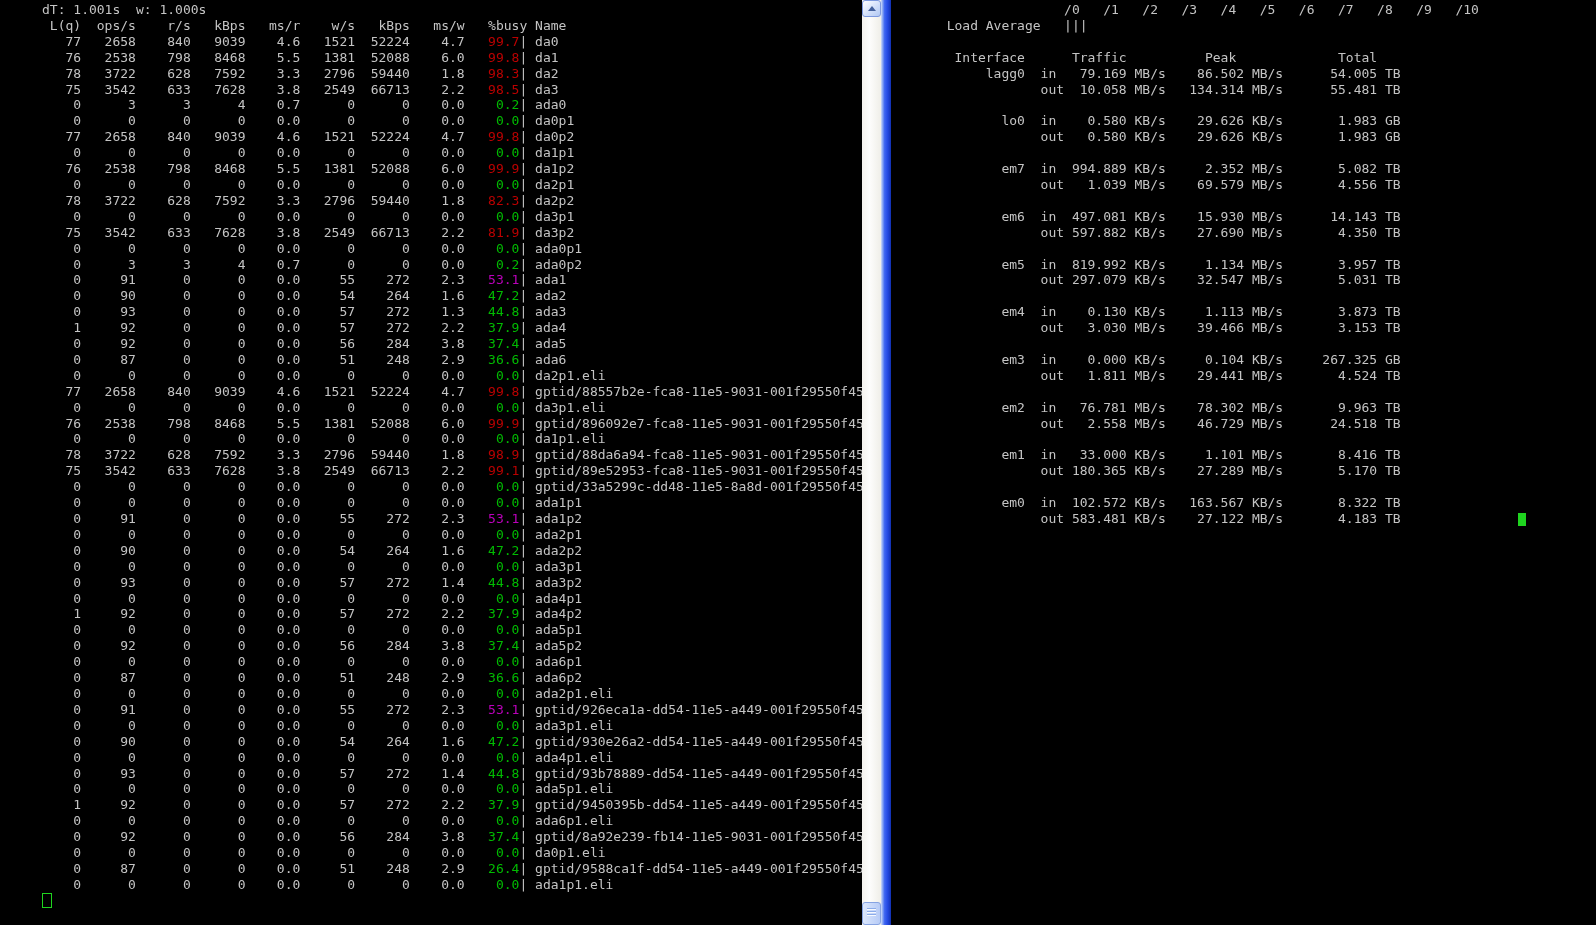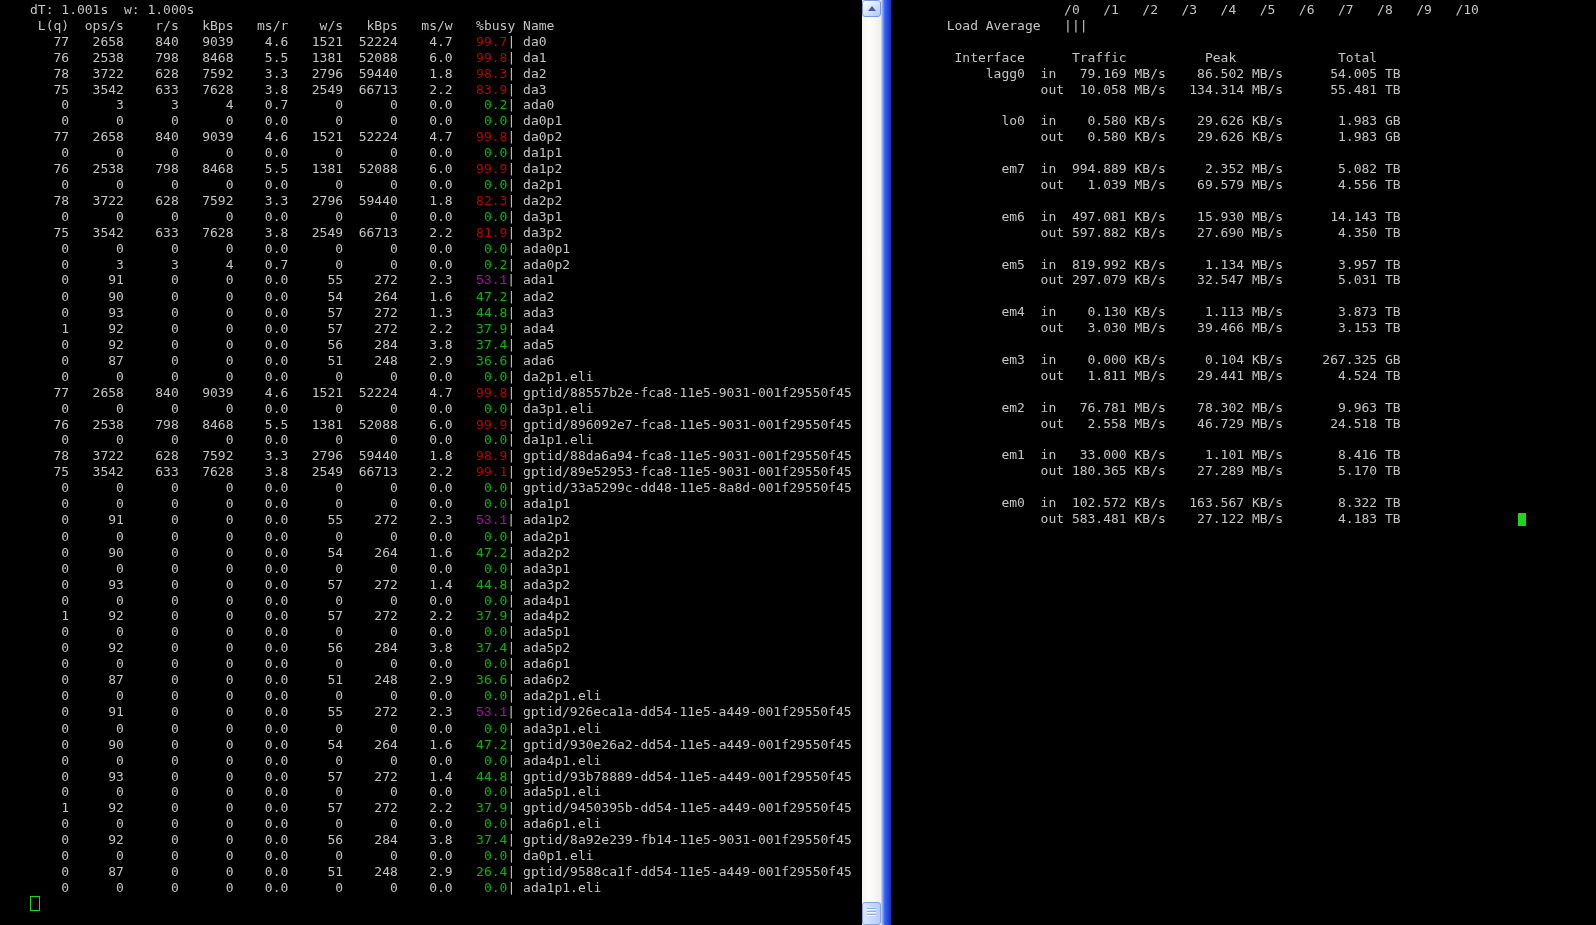--- a/index.html
+++ b/index.html
@@ -1,26 +1,26 @@
 <!DOCTYPE html>
 <html style="--fg: #c4c4c4; --red: #bb0000; --grn: #00bb00; --mag: #bb00bb; --cur: #1fd41f;"><head>
 <meta charset="utf-8">
 <style>
   html,body{margin:0;padding:0;background:#000;}
   .screen{position:relative;width:1596px;height:925px;background:#000;overflow:hidden;
           font-family:"DejaVu Sans Mono", monospace;}
   .term{position:absolute;top:0;height:925px;background:#000;}
   .term pre{margin:0;font:13px/15.9px "DejaVu Sans Mono", monospace;color:var(--fg,#c4c4c4);}
-  .term.left{left:0;width:696px;padding-left:28px;}
+  .term.left{left:12px;width:696px;padding-left:28px;}
   .term.left pre{padding:2px 0 0 2px;}
   .term.right{left:927px;width:705px;}
   .term.right pre{padding:2px 0 0 4px;}
   .busy.red{color:var(--red,#bb0000);}
   .busy.grn{color:var(--grn,#00bb00);text-align:right;}
-  .busy.mag{color:var(--mag,#bb00bb);font-family:Liberation Mono, monospace;}
+  .busy.mag{color:var(--mag,#bb00bb);}
   .cursor{display:inline-block;width:8px;height:13px;vertical-align:text-bottom;}
   .cursor.outline{border:1px solid var(--cur,#1fd41f);}
   .cursor.solid{background:var(--cur,#1fd41f);}
   
   .scrollbar{position:absolute;left:862px;top:0;width:19px;height:925px;
              background:linear-gradient(to right,#f4f3ef,#fdfdfc 40%,#efeee8);}
   .sb-btn{position:absolute;top:0;left:0;width:19px;height:17px;border-radius:3px;
           background:linear-gradient(to bottom right,#ffffff,#d3e0fa 55%,#b1c8f3);
           border:1px solid #7d99de;box-sizing:border-box;display:flex;align-items:center;justify-content:center;}
   .arrow-up{width:0;height:0;border-left:4px solid transparent;border-right:4px solid transparent;
@@ -38,21 +38,21 @@
 <body>
 
 <div class="screen">
 
   <div class="term left">
     <pre id="gstat-pre">dT: 1.001s  w: 1.000s
  L(q)  ops/s    r/s   kBps   ms/r    w/s   kBps   ms/w   %busy Name
    77   2658    840   9039    4.6   1521  52224    4.7<span class="busy red">   99.7</span>| da0
    76   2538    798   8468    5.5   1381  52088    6.0<span class="busy red">   99.8</span>| da1
    78   3722    628   7592    3.3   2796  59440    1.8<span class="busy red">   98.3</span>| da2
-   75   3542    633   7628    3.8   2549  66713    2.2<span class="busy red">   83.9</span>| da3
+   75   3542    633   7628    3.8   2549  66713    2.2<span class="busy red">   98.5</span>| da3
     0      3      3      4    0.7      0      0    0.0<span class="busy grn">    0.2</span>| ada0
     0      0      0      0    0.0      0      0    0.0<span class="busy grn">    0.0</span>| da0p1
    77   2658    840   9039    4.6   1521  52224    4.7<span class="busy red">   99.8</span>| da0p2
     0      0      0      0    0.0      0      0    0.0<span class="busy grn">    0.0</span>| da1p1
    76   2538    798   8468    5.5   1381  52088    6.0<span class="busy red">   99.9</span>| da1p2
     0      0      0      0    0.0      0      0    0.0<span class="busy grn">    0.0</span>| da2p1
    78   3722    628   7592    3.3   2796  59440    1.8<span class="busy red">   82.3</span>| da2p2
     0      0      0      0    0.0      0      0    0.0<span class="busy grn">    0.0</span>| da3p1
    75   3542    633   7628    3.8   2549  66713    2.2<span class="busy red">   81.9</span>| da3p2
     0      0      0      0    0.0      0      0    0.0<span class="busy grn">    0.0</span>| ada0p1

